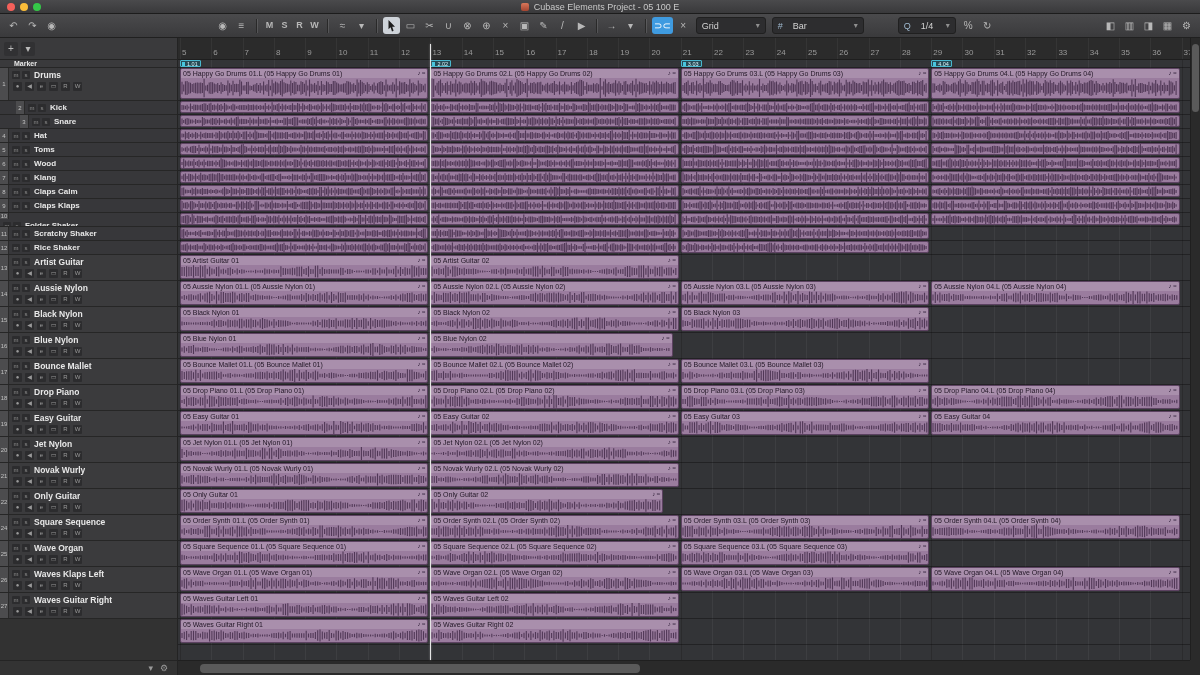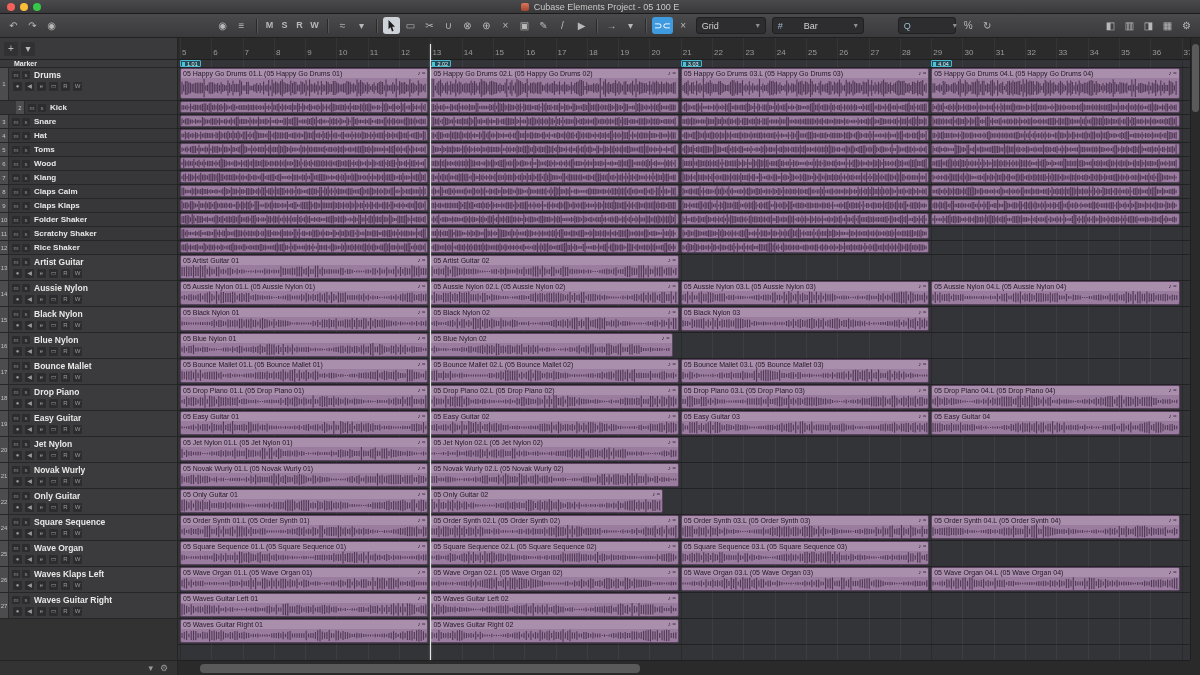--- a/index.html
+++ b/index.html
@@ -22,21 +22,21 @@
     background:linear-gradient(#4a4a4c,#3a3a3c);border-bottom:1px solid #202020;
     display:flex;align-items:center;padding:0 5px;gap:2px;}
   .tbtn{height:17px;min-width:17px;padding:0 2px;border-radius:3px;display:flex;
     align-items:center;justify-content:center;font-size:10px;color:#b8b8b8;line-height:17px;}
   .tbtn.txt{font-size:9px;font-weight:bold;min-width:13px;}
   .tbtn.active-tool{background:#ced3d9;color:#1d1d1d;}
   .tbtn.active-blue{background:#3f9be0;color:#fff;}
   .tsep{width:1px;height:14px;background:#292929;box-shadow:1px 0 0 rgba(255,255,255,.12);margin:0 4px;}
   .tspace{flex:0 0 auto;}
   .dd{height:17px;background:#2d2d2f;border:1px solid #202020;border-radius:3px;
-    display:flex;align-items:center;gap:21px;padding:0 5px;font-size:9px;color:#d2d2d2;margin:0 2px;}
+    display:flex;align-items:center;gap:10px;padding:0 5px;font-size:9px;color:#d2d2d2;margin:0 2px;}
   .dd .pre{color:#9fb9cf;font-size:9px;}
   .dd .lab{white-space:nowrap;overflow:hidden;}
   .dd .caret{margin-left:auto;color:#8f8f8f;font-size:8px;}
   .tb-right{margin-left:auto;display:flex;gap:2px;}
 
   
   #left-header{position:absolute;top:38px;left:0;width:178px;height:22px;background:#3a3a3c;
     border-bottom:1px solid #232323;border-right:1px solid #232323;display:flex;align-items:center;
     padding:0 4px;gap:3px;}
   .lh-btn{width:14px;height:14px;border-radius:2px;background:#313133;color:#bbb;font-size:10px;
@@ -246,21 +246,21 @@
       <div class="trow thin" style="height: 14px; padding-left: 16px;">
         <div class="tnum">2</div>
         <div class="tmain">
           <div class="tline1">
             <span class="ms">m</span>
             <span class="ms">s</span>
             <span class="tname">Kick</span>
           </div>
         </div>
       </div>
-      <div class="trow thin" style="height: 14px;">
+      <div class="trow thin" style="height: 14px; padding-left: 20px;">
         <div class="tnum">3</div>
         <div class="tmain">
           <div class="tline1">
             <span class="ms">m</span>
             <span class="ms">s</span>
             <span class="tname">Snare</span>
           </div>
         </div>
       </div>
       <div class="trow thin" style="height: 14px;">
@@ -316,21 +316,21 @@
       <div class="trow thin" style="height: 14px;">
         <div class="tnum">9</div>
         <div class="tmain">
           <div class="tline1">
             <span class="ms">m</span>
             <span class="ms">s</span>
             <span class="tname">Claps Klaps</span>
           </div>
         </div>
       </div>
-      <div class="trow thin" style="height: 14px;">
+      <div class="trow thin" style="height: 14px; flex-direction: column;">
         <div class="tnum">10</div>
         <div class="tmain">
           <div class="tline1">
             <span class="ms">m</span>
             <span class="ms">s</span>
             <span class="tname">Folder Shaker</span>
           </div>
         </div>
       </div>
       <div class="trow thin" style="height: 14px;">

